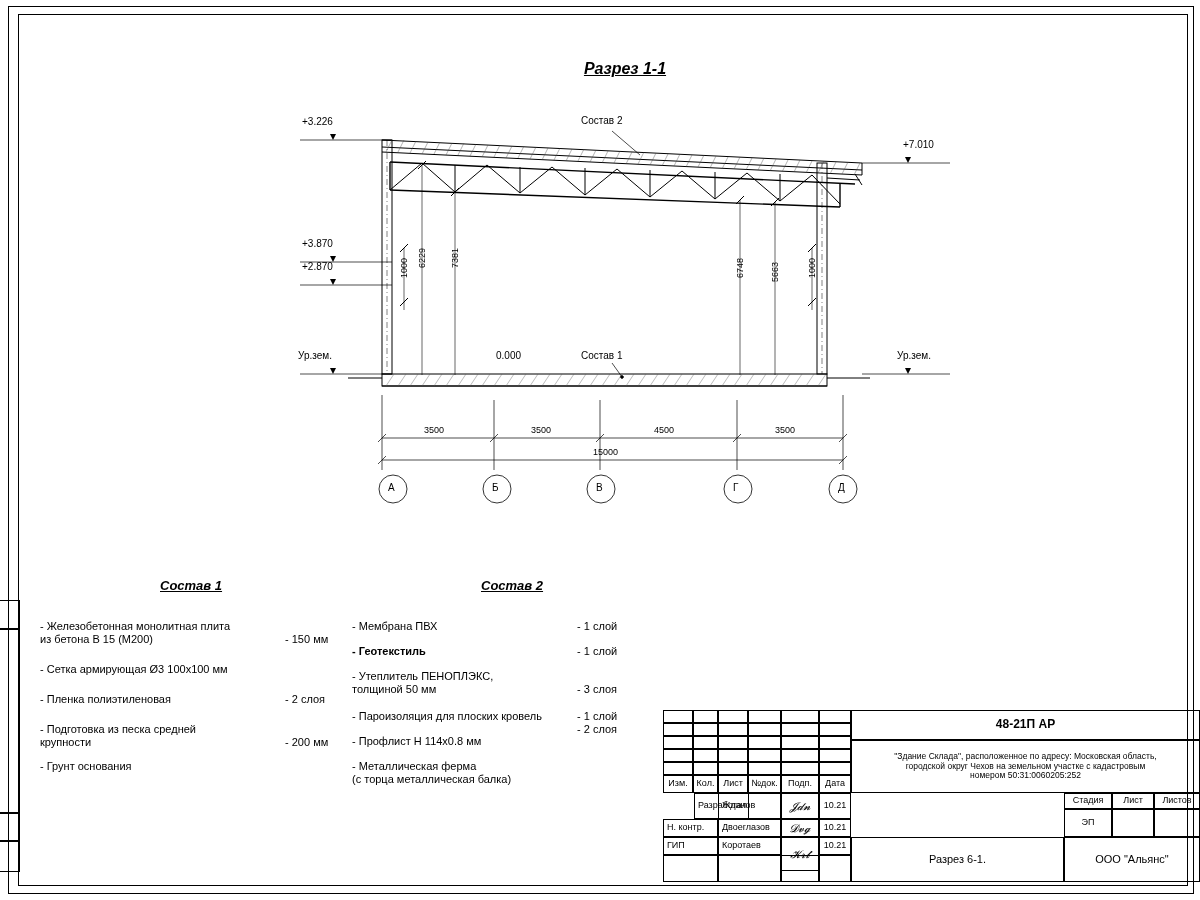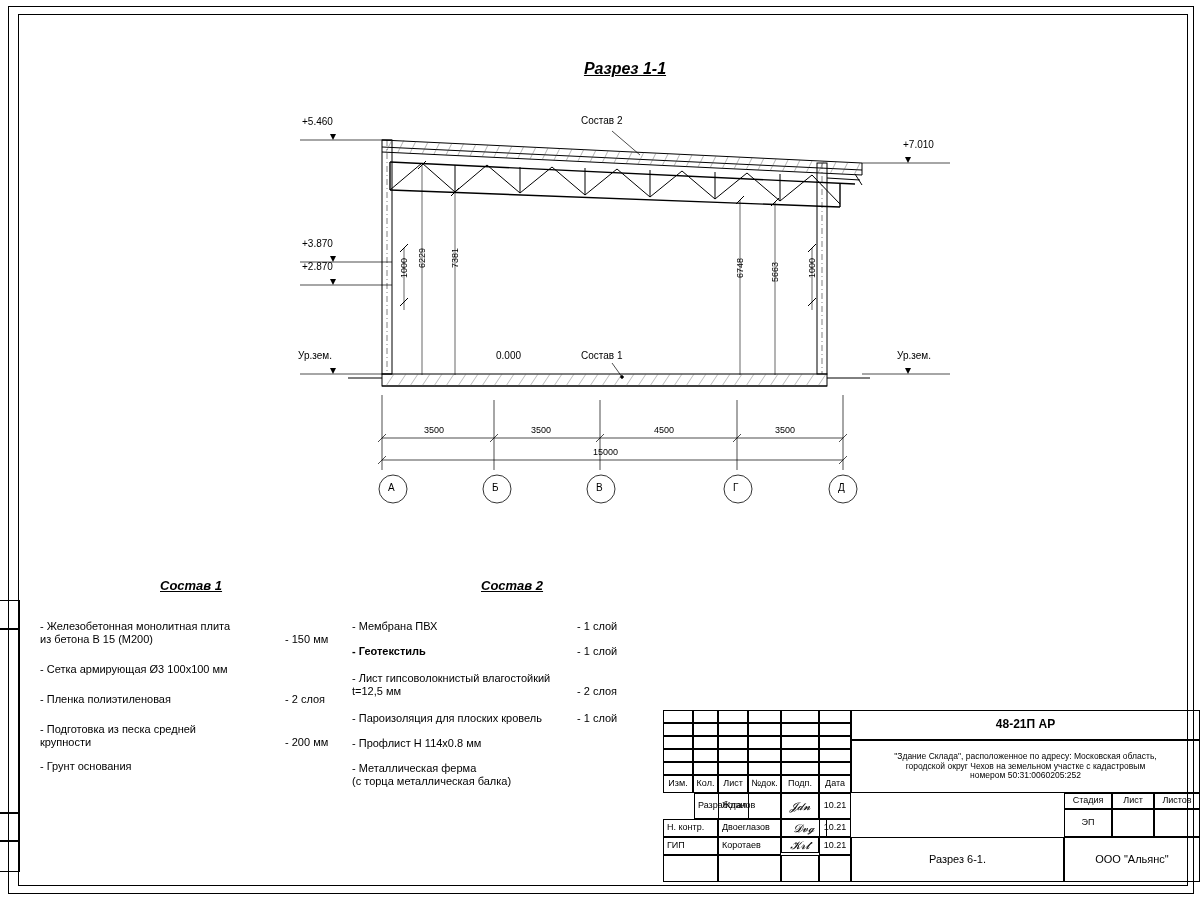--- a/index.html
+++ b/index.html
@@ -263,21 +263,21 @@
       <g stroke-width="0.8">
         <circle cx="393" cy="489" r="14" fill="#fff"></circle>
         <circle cx="497" cy="489" r="14" fill="#fff"></circle>
         <circle cx="601" cy="489" r="14" fill="#fff"></circle>
         <circle cx="738" cy="489" r="14" fill="#fff"></circle>
         <circle cx="843" cy="489" r="14" fill="#fff"></circle>
       </g>
     </g>
   </svg>
 
-  <div class="lbl" style="left:302px;top:116px;">+5.460</div>
+  <div class="lbl" style="left:302px;top:116px;">+3.226</div>
   <div class="lbl" style="left:302px;top:238px;">+3.870</div>
   <div class="lbl" style="left:302px;top:261px;">+2.870</div>
   <div class="lbl" style="left:298px;top:350px;">Ур.зем.</div>
   <div class="lbl" style="left:903px;top:139px;">+7.010</div>
   <div class="lbl" style="left:897px;top:350px;">Ур.зем.</div>
   <div class="lbl" style="left:496px;top:350px;">0.000</div>
 
   <div class="lbl" style="left:581px;top:115px;">Состав 2</div>
   <div class="lbl" style="left:581px;top:350px;">Состав 1</div>
 
@@ -329,23 +329,26 @@
   <div class="comp-title" style="left:481px;top:578px;">Состав 2</div>
   <div class="comp-list comp2" style="left:352px;top:620px;width:330px;">
     <div class="comp-row">
       <span class="txt" style="white-space:pre-line;">- Мембрана ПВХ</span>
       <span class="val">- 1 слой</span>
     </div>
     <div class="comp-row" style="margin-top:12px;">
       <span class="txt" style="white-space:pre-line;font-weight:bold;">- Геотекстиль</span>
       <span class="val">- 1 слой</span>
     </div>
+    <div class="comp-row" style="margin-top:12px;">
+      <span class="txt" style="white-space:pre-line;">- Утеплитель ПЕНОПЛЭКС,
+   толщиной 50 мм</span>
+      <span class="val" style="top:13px;">- 3 слоя</span>
+    </div>
     <div class="comp-row" style="margin-top:14px;">
-      <span class="txt" style="white-space:pre-line;">- Лист гипсоволокнистый влагостойкий
-  t=12,5 мм</span>
       <span class="val" style="top:13px;">- 2 слоя</span>
     </div>
     <div class="comp-row" style="margin-top:14px;">
       <span class="txt" style="white-space:pre-line;">- Пароизоляция для плоских кровель</span>
       <span class="val">- 1 слой</span>
     </div>
     <div class="comp-row" style="margin-top:12px;">
       <span class="txt" style="white-space:pre-line;">- Профлист Н 114х0.8 мм</span>
       <span class="val"></span>
     </div>
@@ -402,28 +405,28 @@
 
     <div class="cell left" style="left:0;top:83px;width:55px;height:26px;margin-left:31px;">Разработал</div>
     <div class="cell left" style="left:55px;top:83px;width:63px;height:26px;">Жданов</div>
     <div class="cell" style="left:118px;top:83px;width:38px;height:26px;">
         <span class="sign">𝓙𝓭𝓷</span>
       </div>
     <div class="cell" style="left:156px;top:83px;width:32px;height:26px;">10.21</div>
 
     <div class="cell left" style="left:0;top:109px;width:55px;height:18px;">Н. контр.</div>
     <div class="cell left" style="left:55px;top:109px;width:63px;height:18px;">Двоеглазов</div>
-    <div class="cell" style="left:118px;top:109px;width:46px;height:18px;align-items:center;">
+    <div class="cell" style="left:118px;top:109px;width:38px;height:18px;align-items:center;">
         <span class="sign">𝓓𝓿𝓰</span>
       </div>
     <div class="cell" style="left:156px;top:109px;width:32px;height:18px;">10.21</div>
 
     <div class="cell left" style="left:0;top:127px;width:55px;height:18px;">ГИП</div>
     <div class="cell left" style="left:55px;top:127px;width:63px;height:18px;">Коротаев</div>
-    <div class="cell" style="left:118px;top:127px;width:38px;height:16px;">
+    <div class="cell" style="left:118px;top:127px;width:38px;height:34px;">
         <span class="sign">𝓚𝓻𝓽</span>
       </div>
     <div class="cell" style="left:156px;top:127px;width:32px;height:18px;">10.21</div>
 
     <div class="cell" style="left:0;top:145px;width:55px;height:27px;"></div>
     <div class="cell" style="left:55px;top:145px;width:63px;height:27px;"></div>
     <div class="cell" style="left:118px;top:145px;width:38px;height:27px;"></div>
     <div class="cell" style="left:156px;top:145px;width:32px;height:27px;"></div>
 
     <div class="cell" style="left:188px;top:0;width:349px;height:30px;font-size:12px;font-weight:bold;">48-21П АР</div>

